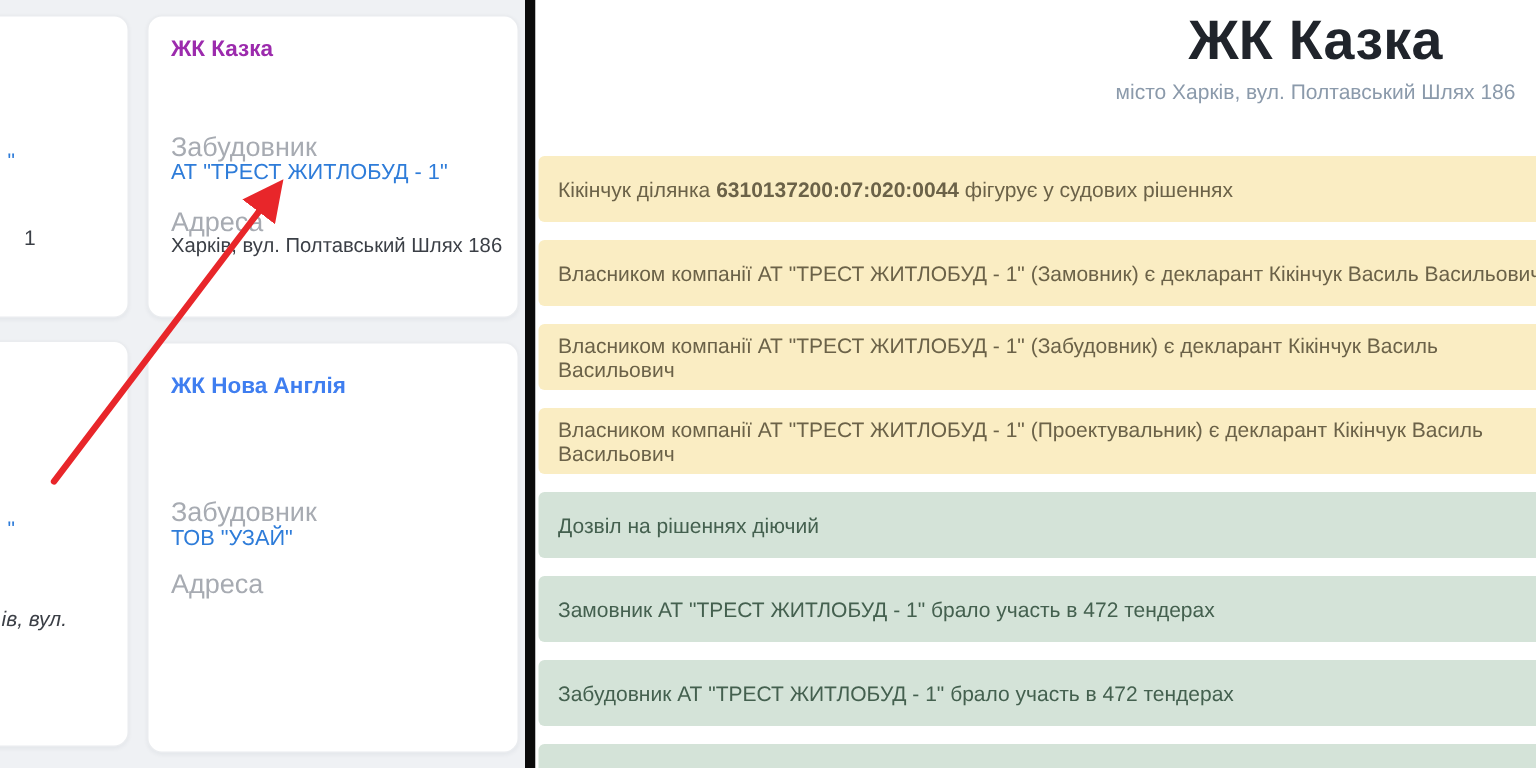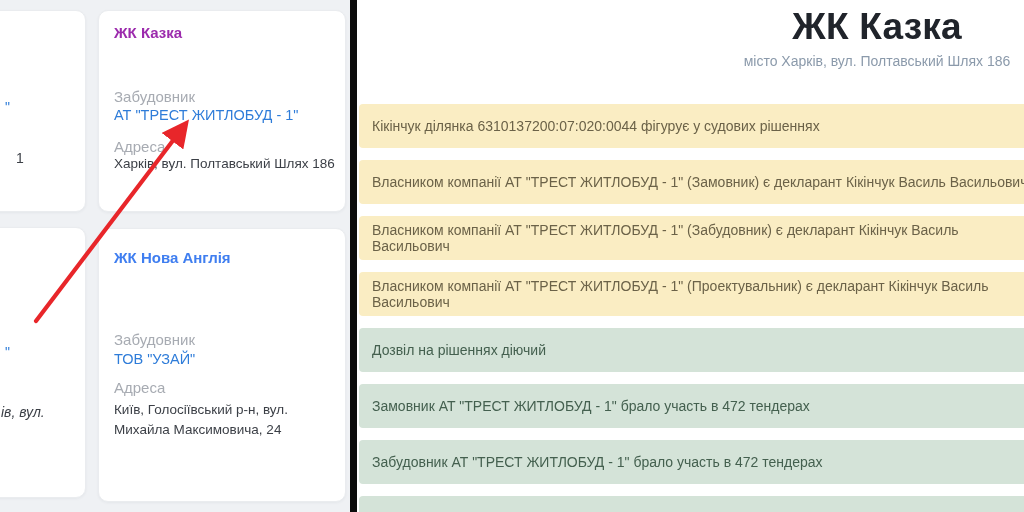--- a/index.html
+++ b/index.html
@@ -28,21 +28,21 @@
   .frag-addr { color:var(--body-text,#3b3f46); }
   .fragA-link { left:5px;  top:99px; }
   .fragA-addr { left:16px; top:150px; }
   .fragB-link { left:5px;  top:344px; }
   .fragB-addr { left:1px;  top:404px;font-style:italic; }
 
   .c-el { position:absolute; left:15px; white-space:nowrap; }
   .c-title  { font-size:15px; font-weight:bold; }
   .card1 .c-title { top:13px; color:var(--purple-title,#9c2bad); }
   .card2 .c-title { top:20px; color:var(--card2-title-blue,#3f7ef0); }
-  .c-label  { font-size:15px; color:var(--label-gray,#a7abb2); }
+  .c-label  { font-size:18px; color:var(--label-gray,#a7abb2); }
   .c-link   { font-size:14.5px; color:var(--link-blue,#2e7cd9); cursor:pointer; text-decoration:none; }
   .c-addr   { font-size:13.5px; color:var(--body-text,#3b3f46); }
   .card1 .c-dev-label  { top:77px; }
   .card1 .c-dev-link   { top:96px; }
   .card1 .c-addr-label { top:127px; }
   .card1 .c-addr       { top:145px; }
   .card2 .c-dev-label  { top:102px; }
   .card2 .c-dev-link   { top:122px; }
   .card2 .c-addr-label { top:150px; }
   .card2 .c-addr       { top:171px; white-space:normal; width:218px; line-height:20px; }
@@ -59,21 +59,21 @@
   .rp-subtitle { margin-top:5px; font-size:14px; color:var(--subtitle-gray,#8b9aab); }
 
   .alerts { position:absolute; left:2px; top:104px; width:672px; }
   .alert {
     height:44px; margin-bottom:12px; border-radius:4px;
     display:flex; align-items:center; padding-left:13px;
     font-size:14px;
   }
   .alert.warning { background:var(--warning-bg,#faedc3); color:var(--warning-text,#6b6248); }
   .alert.success { background:var(--success-bg,#d4e3d8); color:var(--success-text,#44604f); }
-  .alert b { font-weight:normal; }
+  .alert b { font-weight:bold; }
 </style>
 </head>
 <body>
 
 <div class="app">
 
   <div class="left-panel">
 
     <div class="card cardA"></div>
     <span class="frag frag-link fragA-link">"</span>
@@ -89,21 +89,20 @@
       <span class="c-el c-link c-dev-link">АТ "ТРЕСТ ЖИТЛОБУД - 1"</span>
       <span class="c-el c-label c-addr-label">Адреса</span>
       <span class="c-el c-addr">Харків, вул. Полтавський Шлях 186</span>
     </div>
 
     <div class="card card2">
       <span class="c-el c-title">ЖК Нова Англія</span>
       <span class="c-el c-label c-dev-label">Забудовник</span>
       <span class="c-el c-link c-dev-link">ТОВ "УЗАЙ"</span>
       <span class="c-el c-label c-addr-label">Адреса</span>
-      <span class="c-el c-addr">Київ, Голосіївський р-н, вул. Михайла Максимовича, 24</span>
     </div>
 
     <svg class="arrow-svg" width="356" height="512" viewBox="0 0 356 512">
       <defs>
         <marker id="ah" viewBox="0 0 10 10" refX="7" refY="5" markerWidth="6.5" markerHeight="6.5" orient="auto">
           <path d="M0,0 L10,5 L0,10 Z" fill="#e8262a"></path>
         </marker>
       </defs>
       <line x1="36" y1="321" x2="184" y2="126" stroke="#e8262a" stroke-width="4.2" stroke-linecap="round" marker-end="url(#ah)"></line>
     </svg>

